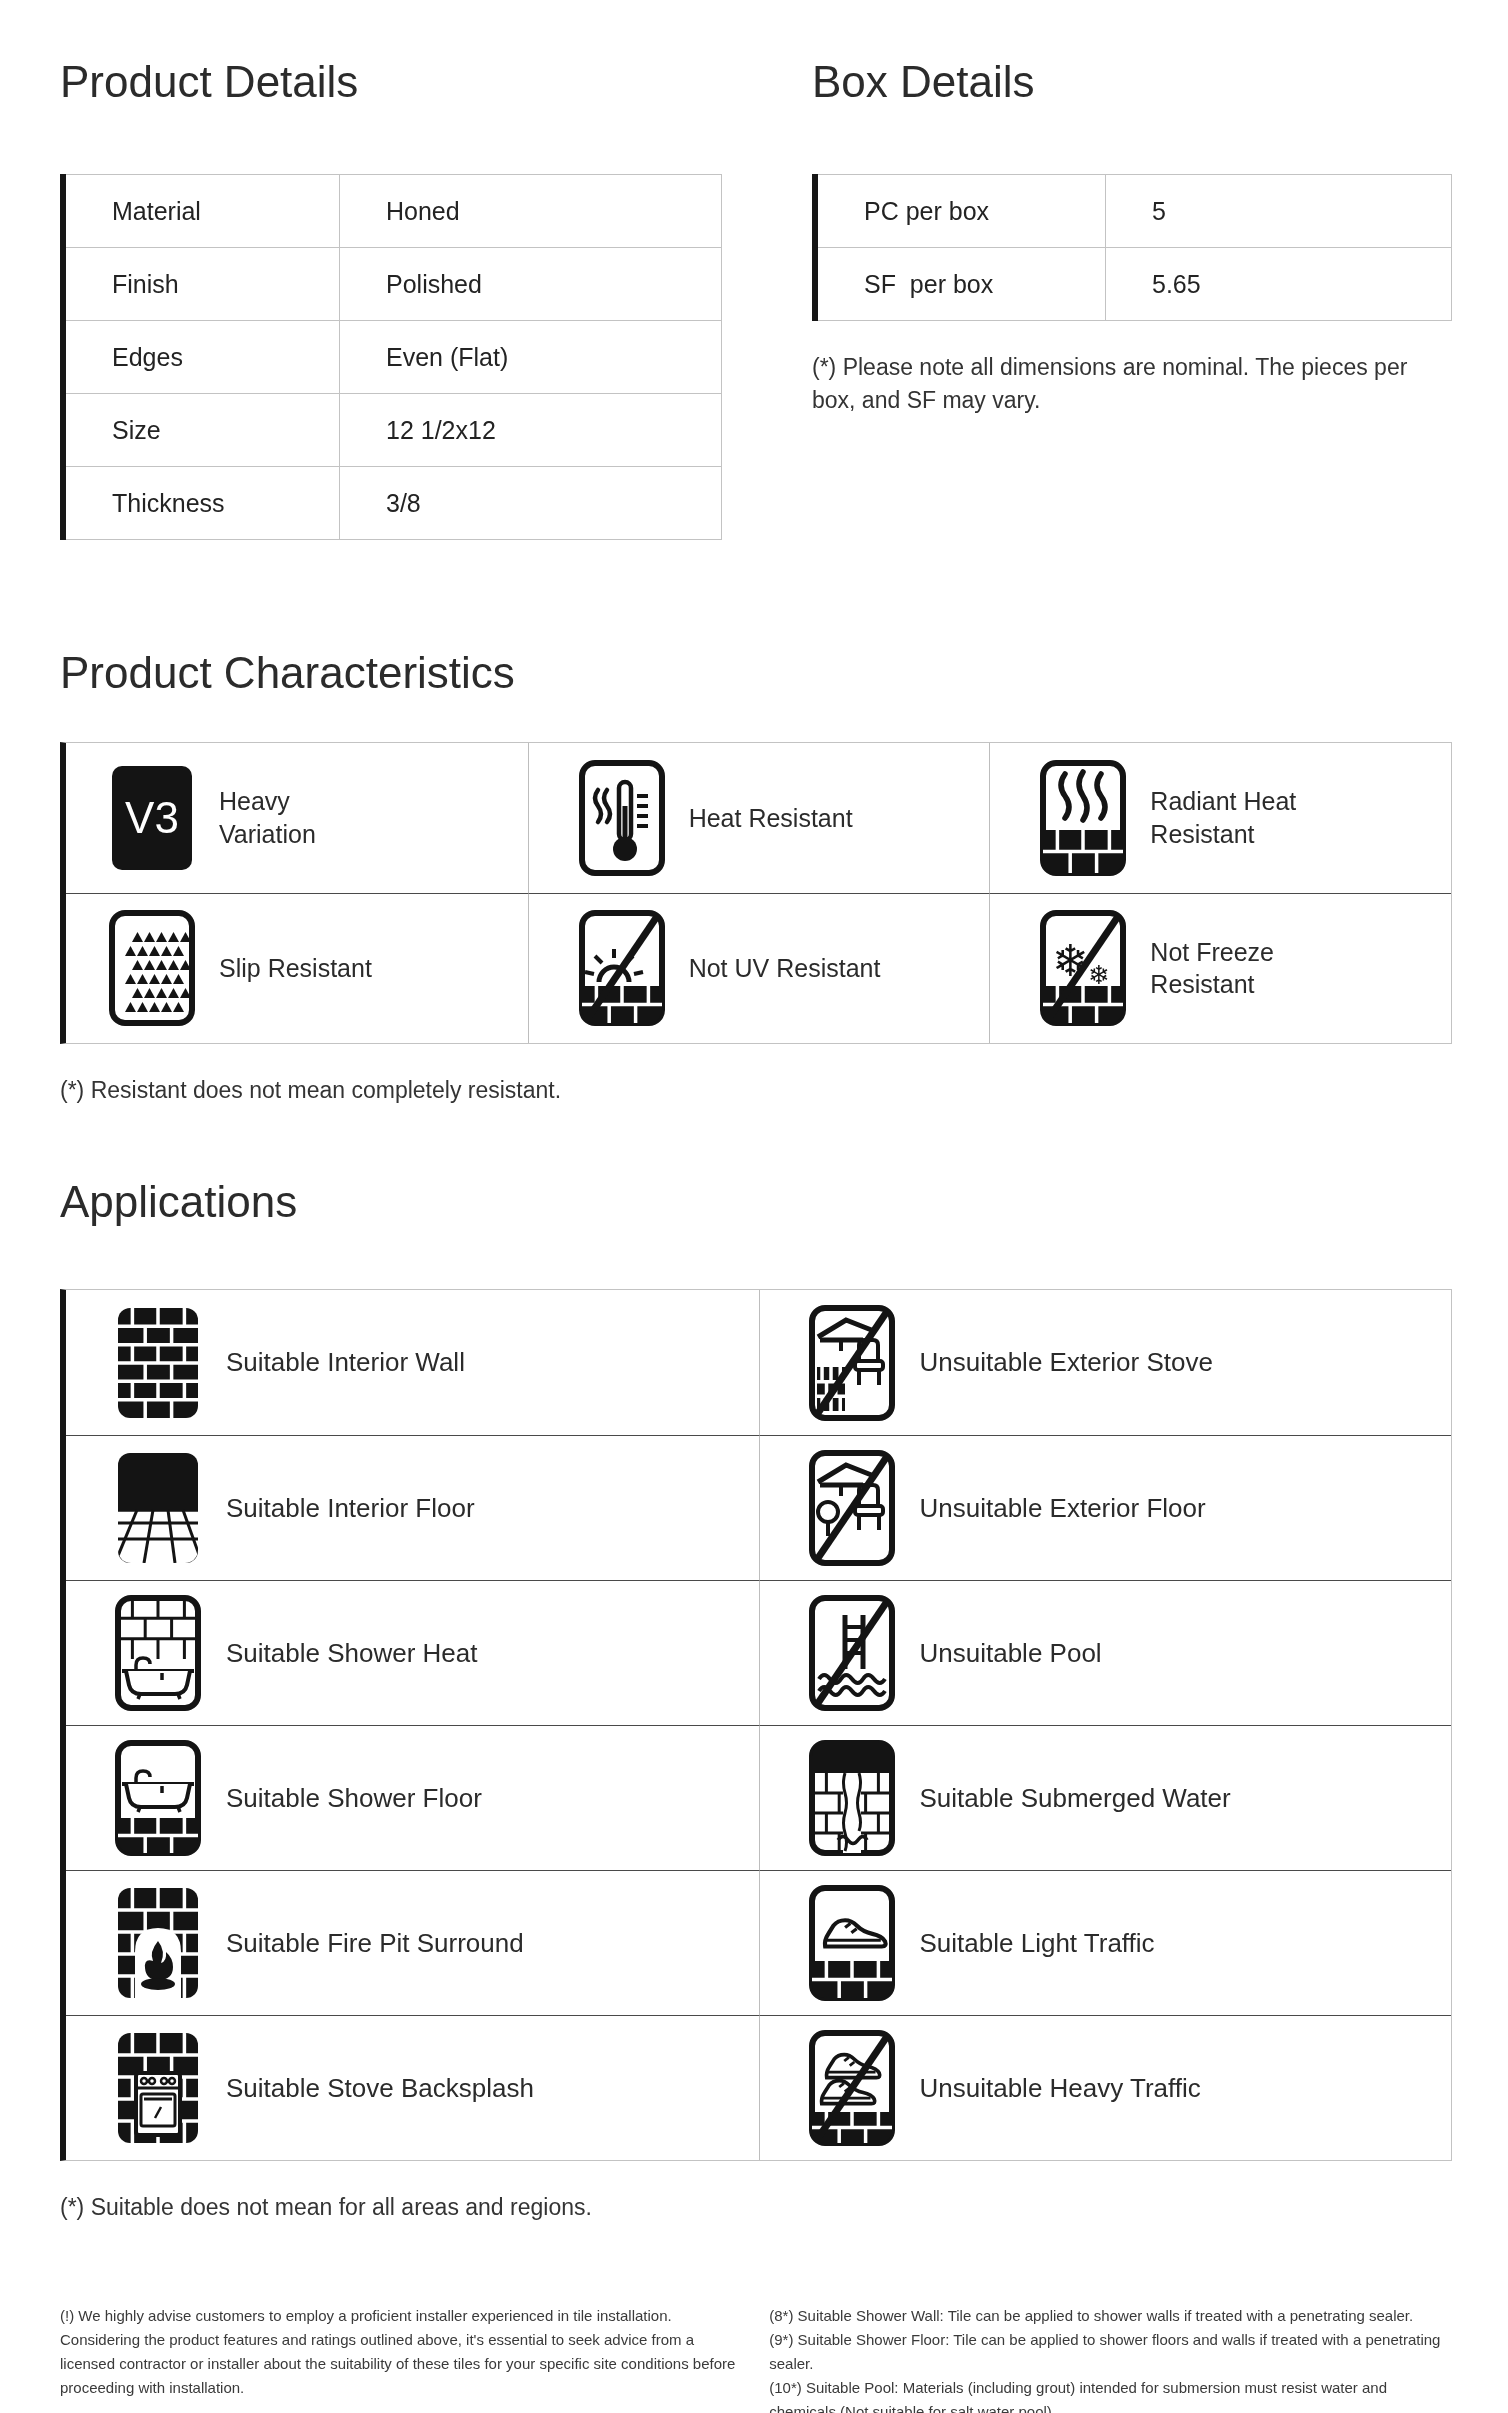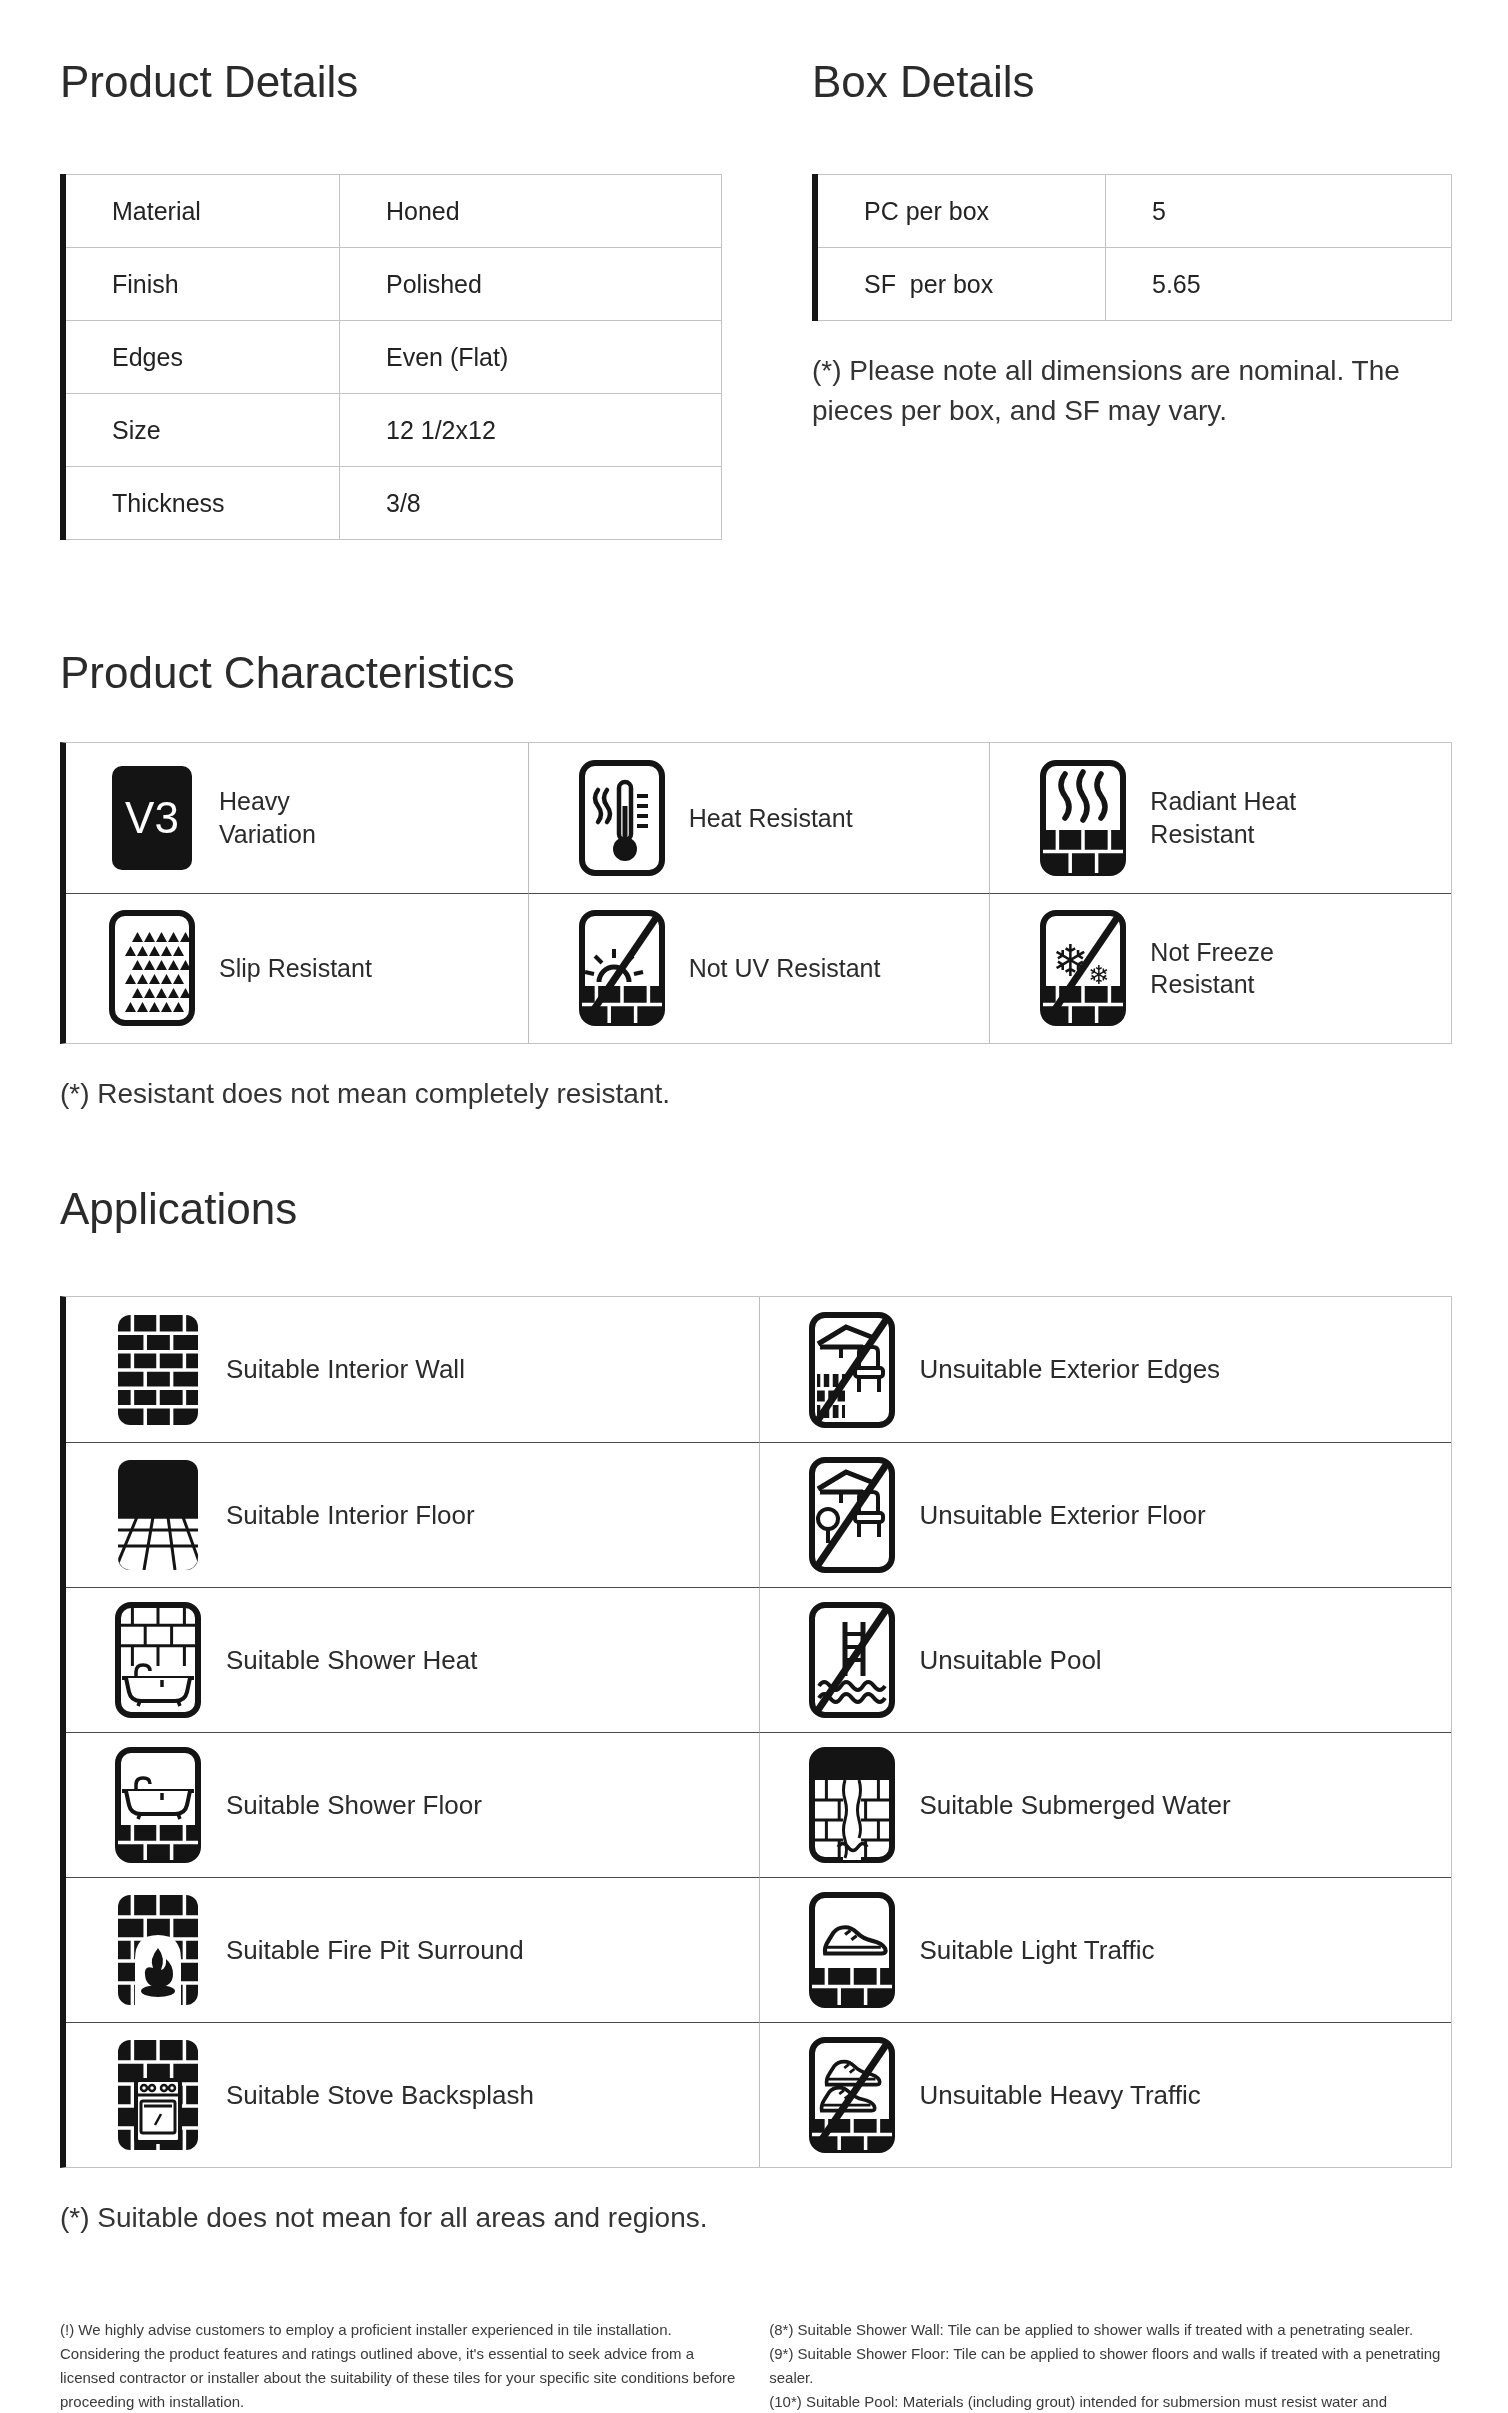--- a/index.html
+++ b/index.html
@@ -6,21 +6,21 @@
   body{width:1508px;height:2816px;font-family:"Liberation Sans",sans-serif;color:#2e2e2e;-webkit-font-smoothing:antialiased;}
   .page{padding:0 56px 0 60px;box-sizing:border-box;}
   .section-title{margin:0;font-size:44px;font-weight:400;color:#2b2b2b;line-height:1.1;}
   
   .top-grid{display:grid;grid-template-columns:662px 1fr;column-gap:90px;padding-top:58px;}
   
   .spec-table{margin-top:68px;width:100%;border-collapse:collapse;border:1px solid #c3c3c3;border-left:6.8px solid #161616;}
   .spec-table td{border:1px solid #c3c3c3;border-left:none;height:72px;font-size:25px;color:#232323;vertical-align:middle;padding:0 0 0 46px;}
   .spec-table td.lbl{width:227px;white-space:pre;}
   .box-table td.lbl{width:241px;}
-  .note{font-size:28px;line-height:1.4;color:#343434;margin:30px 0 0 0;max-width:673px;}
+  .note{font-size:23px;line-height:1.4;color:#343434;margin:30px 0 0 0;max-width:673px;}
   
   .char-section{margin-top:109px;}
   .char-grid{margin-top:44px;display:grid;grid-template-columns:repeat(3,1fr);border:1px solid #c3c3c3;border-left:6.8px solid #161616;}
   .char-cell{height:150px;display:flex;align-items:center;padding-left:48px;box-sizing:border-box;border-top:1.4px solid #4a4a4a;border-left:1px solid #bdbdbd;background:#fff;}
   .char-cell:nth-child(-n+3){border-top:none;}
   .char-cell:nth-child(3n+1){border-left:none;padding-left:41px;}
   .char-icon{width:90px;height:120px;flex:0 0 auto;margin-right:22px;}
   .char-label{font-size:25px;color:#2b2b2b;line-height:1.3;white-space:pre-line;}
   
   .apps-section{margin-top:72px;}
@@ -276,21 +276,21 @@
               <line x1="15.04" y1="93.33333333333333" x2="15.04" y2="108" stroke="#fff" stroke-width="3.5"></line>
               <line x1="24" y1="93.33333333333333" x2="24" y2="108" stroke="#fff" stroke-width="3.5"></line>
               <line x1="33.239999999999995" y1="93.33333333333333" x2="33.239999999999995" y2="108" stroke="#fff" stroke-width="3.5"></line>
     <path d="M52 58 v-16 q0 -5 5 -5 h9 q5 0 5 5 v16" fill="none" stroke="#141414" stroke-width="4"></path>
     <rect x="48" y="58" width="28" height="9" rx="3" fill="#fff" stroke="#141414" stroke-width="4"></rect>
     <line x1="52" y1="67" x2="52" y2="82" stroke="#141414" stroke-width="4"></line>
     <line x1="72" y1="67" x2="72" y2="82" stroke="#141414" stroke-width="4"></line>
             </g>
             <line x1="9" y1="113" x2="81" y2="7" stroke="#141414" stroke-width="7"></line>
           </svg>
-          <div class="app-label">Unsuitable Exterior Edges</div>
+          <div class="app-label">Unsuitable Exterior Stove</div>
         </div>
         <div class="app-cell">
           <svg class="app-icon" viewBox="0 0 90 120" xmlns="http://www.w3.org/2000/svg">
             <clipPath id="clip8">
               <rect x="5" y="5" width="80" height="110" rx="13"></rect>
             </clipPath>
             <rect x="5" y="5" width="80" height="110" rx="12" fill="#141414"></rect>
     <g clip-path="url(#clip8)">
     <polygon points="5,62 85,62 85,115 5,115" fill="#fff"></polygon>
     <line x1="5" y1="62" x2="85" y2="62" stroke="#141414" stroke-width="3.5"></line>

